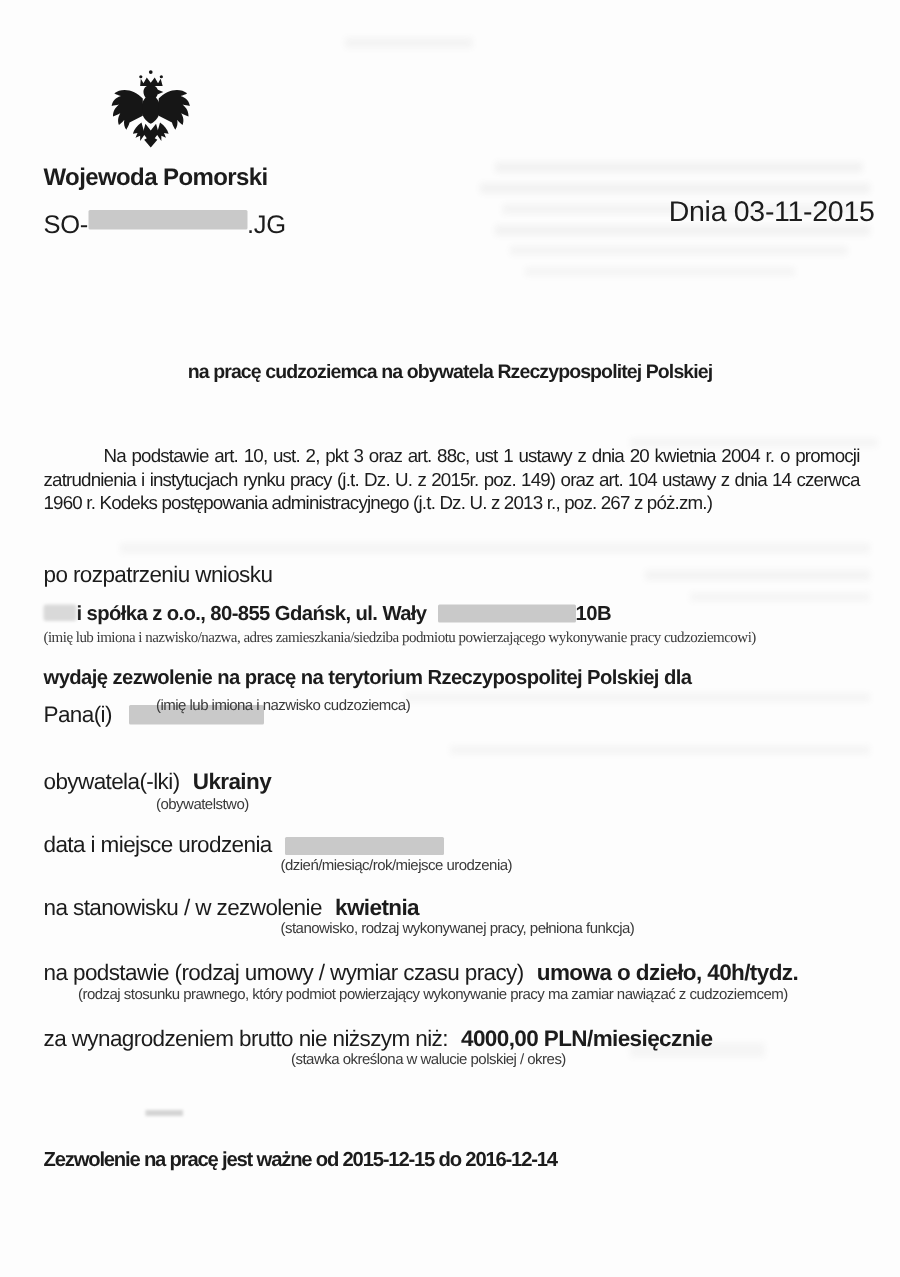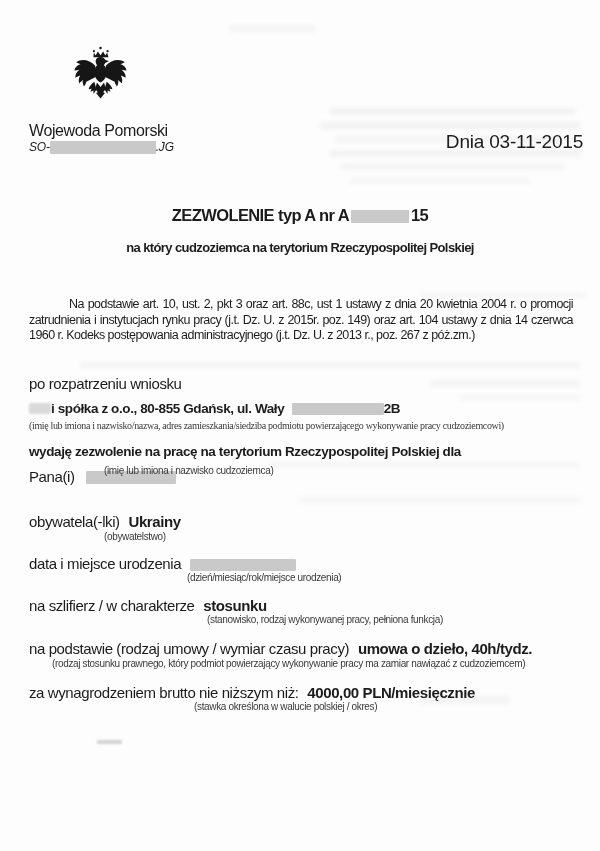--- a/index.html
+++ b/index.html
@@ -1,23 +1,23 @@
 <!DOCTYPE html>
 <html><head>
 <meta charset="utf-8">
 <style>
   html,body{margin:0;padding:0;}
   body{width:600px;height:851px;position:relative;background:#fdfdfd;overflow:hidden;
        font-family:"Liberation Sans","DejaVu Sans",sans-serif;color:#1c1c1c;}
   .abs{position:absolute;}
   .page{position:absolute;inset:0;}
   
-  .issuer{left:29px;top:122px;font-weight:normal;font-size:16px;letter-spacing:-0.4px;}
+  .issuer{left:29px;top:110px;font-weight:bold;font-size:16px;letter-spacing:-0.4px;}
   .date{right:17px;top:131px;font-size:19px;letter-spacing:-0.2px;}
-  .case{left:29px;top:140px;font-size:12px;letter-spacing:-0.2px;display:flex;align-items:center;font-style:italic;}
+  .case{left:29px;top:140px;font-size:17px;letter-spacing:-0.2px;display:flex;}
   
   .redact{display:inline-block;background:#c9c9c9;border-radius:1px;vertical-align:-2px;}
   .smudge{display:inline-block;background:#d9d9d9;filter:blur(1px);border-radius:2px;vertical-align:-1px;}
   
   .title{left:0;top:206px;width:100%;text-align:center;font-weight:bold;font-size:16.5px;letter-spacing:-0.6px;}
   .subtitle{left:0;top:240px;width:100%;text-align:center;font-weight:bold;font-size:13px;letter-spacing:-0.6px;}
   
   .legal{left:29px;top:297px;width:544px;font-size:12.5px;line-height:15.6px;letter-spacing:-0.55px;
          text-align:justify;text-indent:40px;}
   
@@ -74,32 +74,29 @@
   </div>
 
   <div class="abs issuer">Wojewoda Pomorski</div>
   <div class="abs date">Dnia 03-11-2015</div>
   <div class="abs case">
     <span>SO-</span>
     <span class="redact" style="width:106px;height:13px;"></span>
     <span>.JG</span>
   </div>
 
-  <div class="abs title">
-    <span>ZEZWOLENIE typ A nr A</span><span class="redact" style="width:58px;height:13px;margin:0 2px;"></span><span>15</span>
-  </div>
-  <div class="abs subtitle">na który cudzoziemca na terytorium Rzeczypospolitej Polskiej</div>
+  <div class="abs subtitle">na pracę cudzoziemca na obywatela Rzeczypospolitej Polskiej</div>
 
   <div class="abs legal">Na podstawie art. 10, ust. 2, pkt 3 oraz art. 88c, ust 1 ustawy z dnia 20 kwietnia 2004 r. o promocji zatrudnienia i instytucjach rynku pracy (j.t. Dz. U. z 2015r. poz. 149) oraz art. 104 ustawy z dnia 14 czerwca 1960 r. Kodeks postępowania administracyjnego (j.t. Dz. U. z 2013 r., poz. 267 z póż.zm.)</div>
 
   <div class="row" style="top:375px;">po rozpatrzeniu wniosku</div>
 
   <div class="row employer" style="top:401px;">
     <span class="smudge" style="width:22px;height:11px;"></span><span>i spółka z o.o., 80-855 Gdańsk, ul. Wały</span>
-    <span class="redact" style="width:92px;height:12px;margin-left:4px;"></span><span>2B</span>
+    <span class="redact" style="width:92px;height:12px;margin-left:4px;"></span><span>10B</span>
   </div>
   <div class="cap wrapcap" style="left:29px;top:420px;">(imię lub imiona i nazwisko/nazwa, adres zamieszkania/siedziba podmiotu powierzającego wykonywanie pracy cudzoziemcowi)</div>
 
   <div class="row" style="top:468px;">
     <span>Pana(i)</span>
     <span class="redact" style="width:90px;height:13px;margin-left:8px;"></span>
   </div>
 
   <div class="row grant" style="top:444px;">wydaję zezwolenie na pracę na terytorium Rzeczypospolitej Polskiej dla</div>
   <div class="cap" style="left:104px;top:465px;">(imię lub imiona i nazwisko cudzoziemca)</div>
@@ -110,31 +107,32 @@
   </div>
   <div class="cap" style="left:104px;top:531px;">(obywatelstwo)</div>
 
   <div class="row" style="top:555px;">
     <span>data i miejsce urodzenia</span>
     <span class="redact" style="width:106px;height:12px;margin-left:5px;"></span>
   </div>
   <div class="cap" style="left:187px;top:572px;">(dzień/miesiąc/rok/miejsce urodzenia)</div>
 
   <div class="row" style="top:597px;">
-    <span>na szlifierz / w charakterze</span>
-    <span class="val">stosunku</span>
+    <span>na stanowisku / w zezwolenie</span>
+    <span class="val">kwietnia</span>
   </div>
-  <div class="cap" style="left:207px;top:614px;text-align:right;">(stanowisko, rodzaj wykonywanej pracy, pełniona funkcja)</div>
+  <div class="cap" style="left:187px;top:614px;text-align:right;">(stanowisko, rodzaj wykonywanej pracy, pełniona funkcja)</div>
 
   <div class="row" style="top:640px;">
     <span>na podstawie (rodzaj umowy / wymiar czasu pracy)</span>
     <span class="val">umowa o dzieło, 40h/tydz.</span>
   </div>
   <div class="cap" style="left:52px;top:658px;">(rodzaj stosunku prawnego, który podmiot powierzający wykonywanie pracy ma zamiar nawiązać z cudzoziemcem)</div>
 
   <div class="row" style="top:684px;">
     <span>za wynagrodzeniem brutto nie niższym niż:</span>
     <span class="val">4000,00 PLN/miesięcznie</span>
   </div>
   <div class="cap" style="left:194px;top:701px;">(stawka określona w walucie polskiej / okres)</div>
 
+  <div class="abs validity">Zezwolenie na pracę jest ważne od 2015-12-15 do 2016-12-14</div>
 
 </div>
 
 </body></html>

